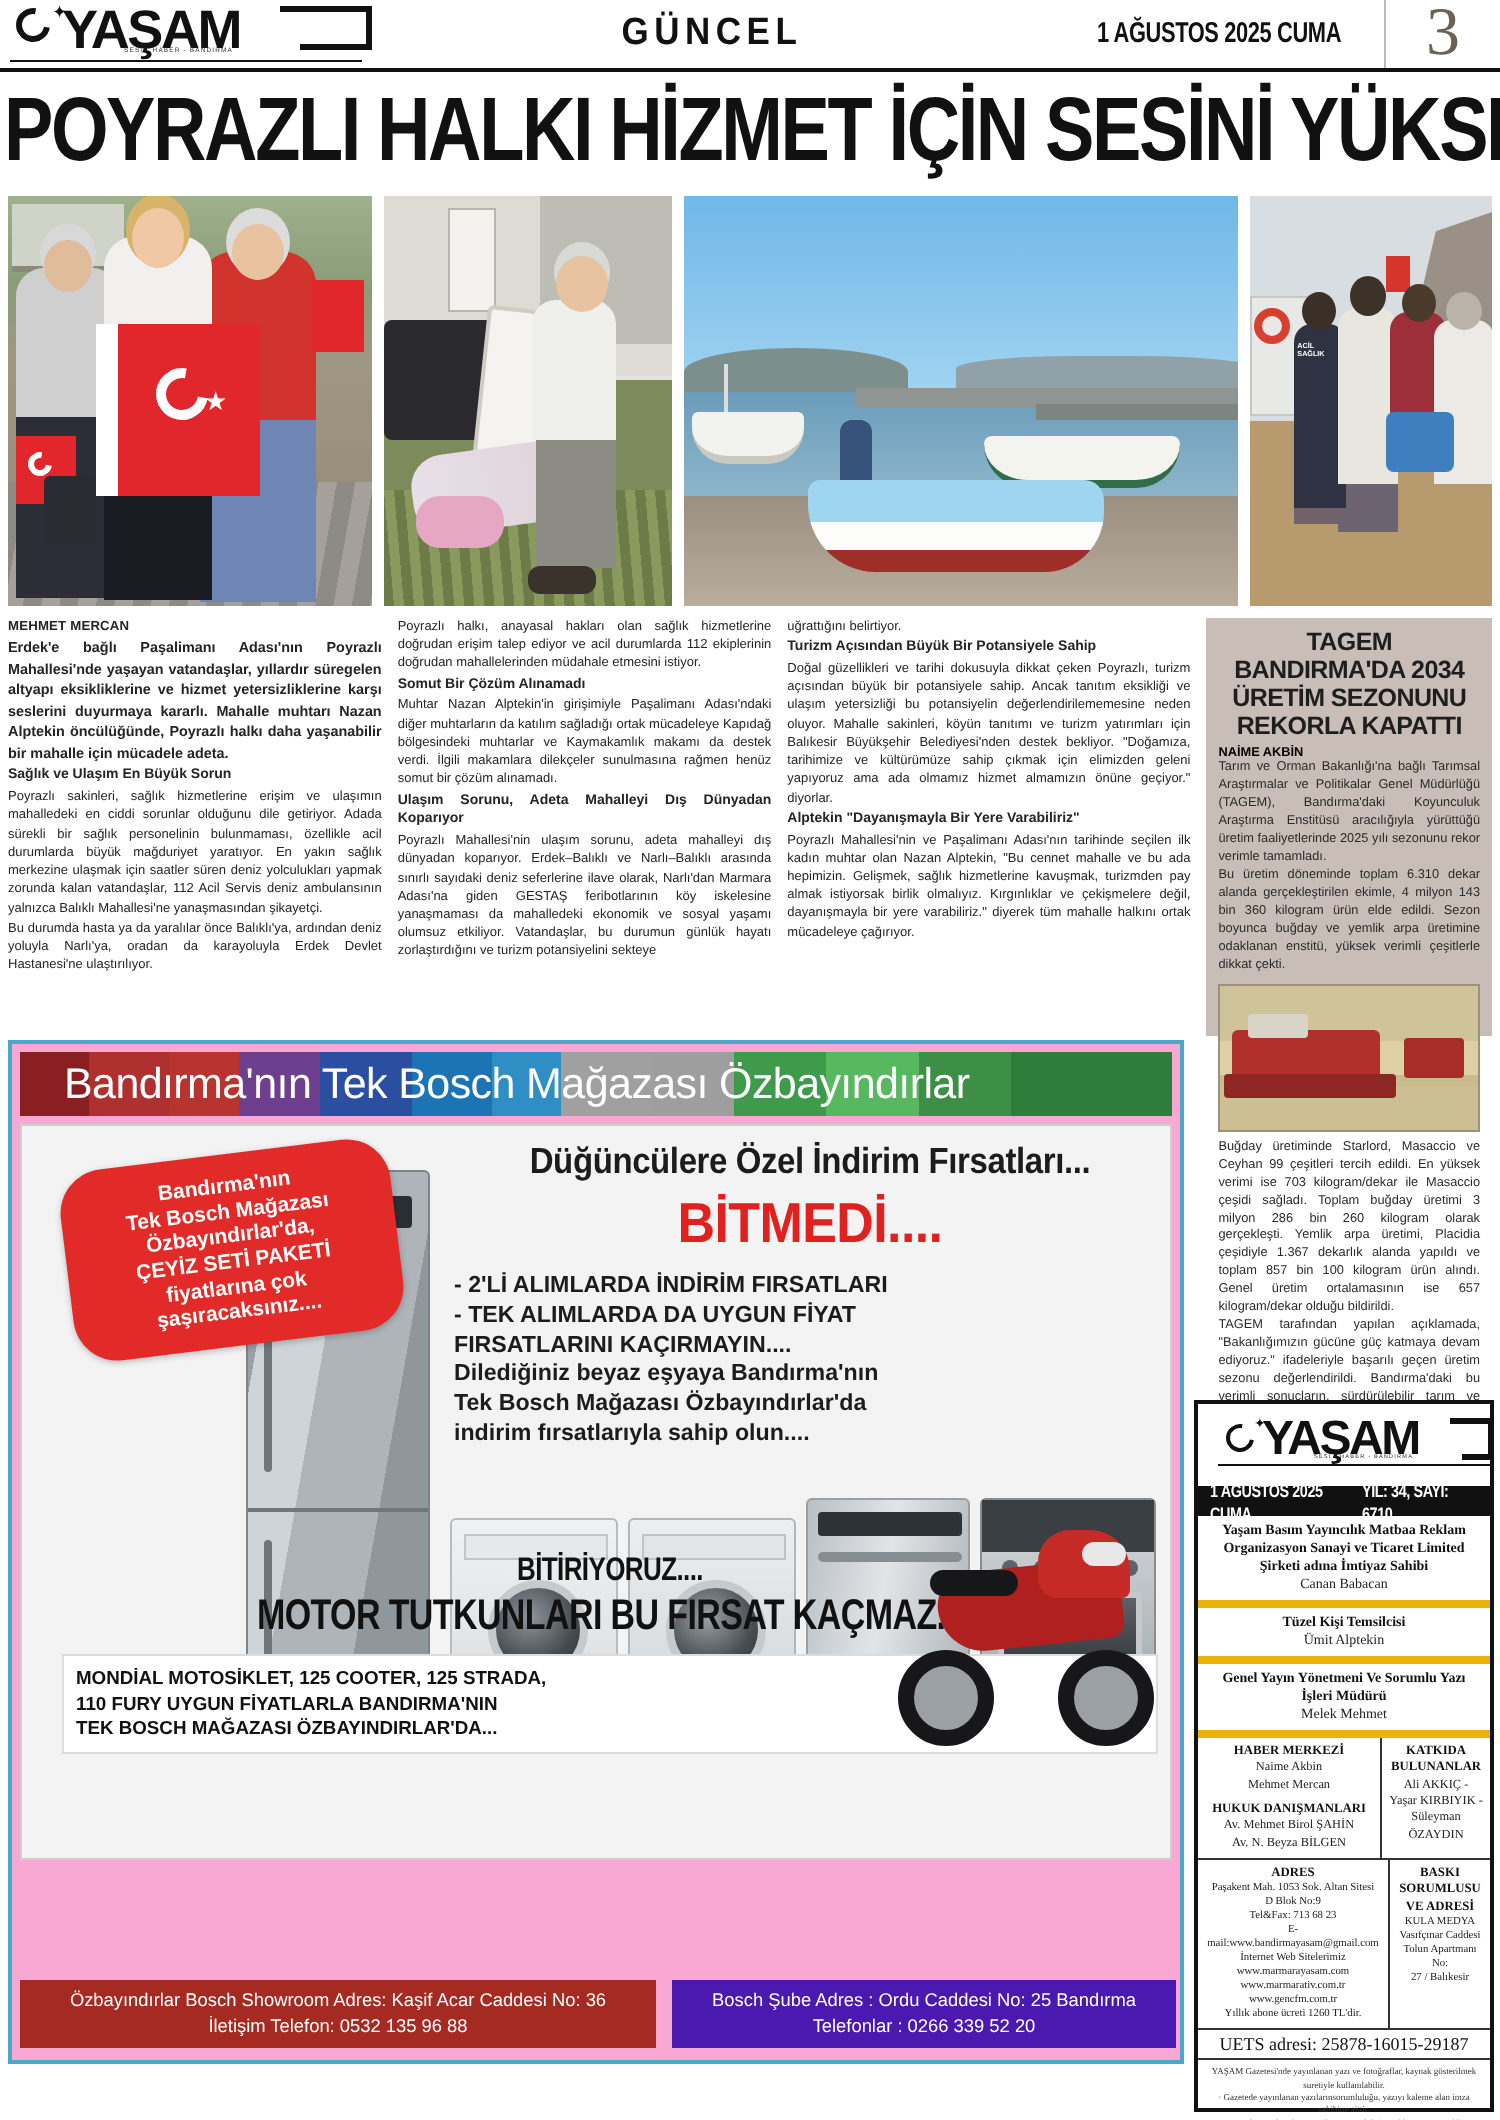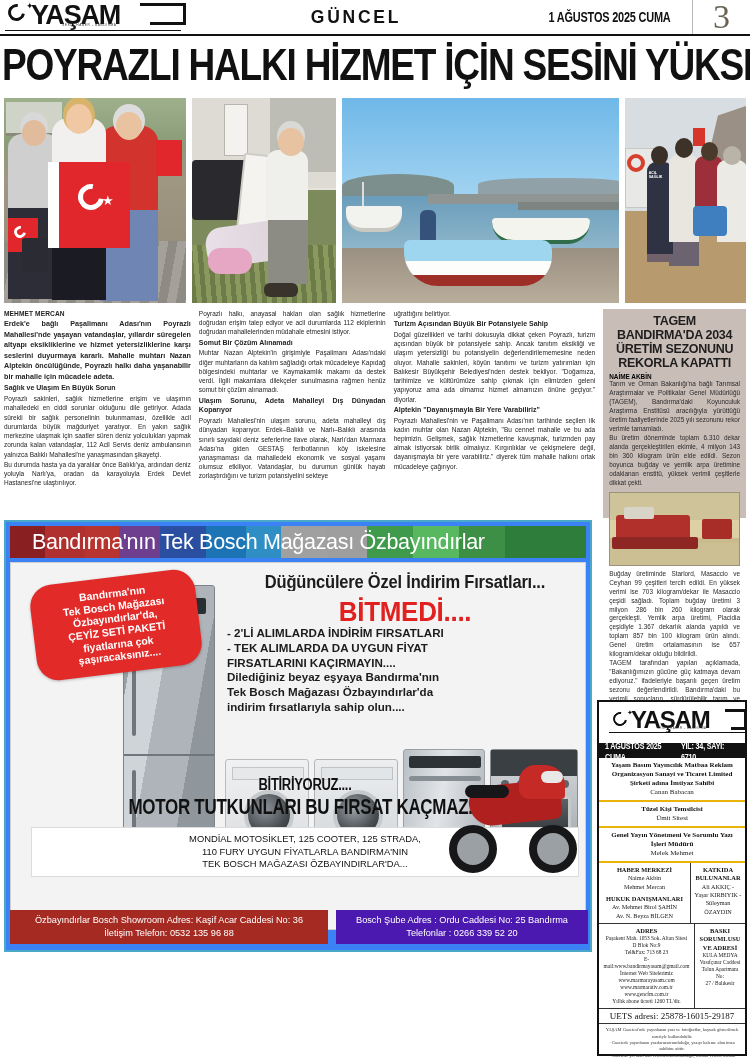--- a/index.html
+++ b/index.html
@@ -166,22 +166,22 @@
   .tagem-photo { width:100%; height:74px; margin:4px 0 4px 0; position:relative; overflow:hidden;
     background:linear-gradient(#cfc39a 0 38%,#ddd0a4 38% 62%,#c9bb8d 62% 100%); border:1px solid #9d917a;}
   .harv1 { position:absolute; left:6px; top:22px; width:74px; height:30px; background:#b2302b; border-radius:3px;}
   .harv1b{ position:absolute; left:2px; top:44px; width:86px; height:12px; background:#8e2723; border-radius:2px;}
   .harv1c{ position:absolute; left:14px; top:14px; width:30px; height:12px; background:#d8d4c8; border-radius:2px;}
   .harv2 { position:absolute; left:92px; top:26px; width:30px; height:20px; background:#a82c27; border-radius:2px;}
   .harv-dust { position:absolute; left:0; bottom:0; width:100%; height:22px; background:#cdbf94;}
 
   
   .ad {
-    position:absolute; left:4px; top:520px; width:588px; height:432px;
-    background:#3b82f6; border:2px solid #4aa9c9; padding:4px;
+    position:absolute; left:4px; top:520px; width:588px; height:512px;
+    background:#f9a8d4; border:2px solid #4aa9c9; padding:4px;
   }
   .ad-title-bar {
     height:32px; position:relative; overflow:hidden;
     background: linear-gradient(90deg,#8a1f22 0 6%,#b03030 6% 13%,#b8342f 13% 19%,
       #6e3f8e 19% 26%,#2b4fa0 26% 34%,#1d74b5 34% 41%,#2f8fc4 41% 47%,
       #a0a0a0 47% 55%,#9e9e9e 55% 62%,#3f9b4b 62% 70%,#58b85f 70% 78%,
       #3e8f46 78% 86%,#2f7d3a 86% 100%);
     display:flex; align-items:center;
   }
   .ad-title { color:#fff; font-size:21.5px; padding-left:22px; letter-spacing:-0.3px;
@@ -226,30 +226,30 @@
   .oven-top{position:absolute; left:0; top:0; width:100%; height:26px; background:#3a3f43;}
   .oven-win{position:absolute; left:8px; top:46px; width:72px; height:46px;
     background:linear-gradient(#5c6165,#2e3236); border:3px solid #c5c9cc; border-radius:3px;}
   .oven-knob{position:absolute; top:30px; width:8px; height:8px; background:#5d6368; border-radius:50%;}
 
   .ad-right { position:absolute; left:214px; top:8px; width:360px; z-index:6;}
   .ad-h1 { font-size:16.5px; font-weight:bold; color:#1c1c1c; text-align:center; letter-spacing:-0.2px;
     transform:scaleY(1.1); transform-origin:top center; }
   .ad-h2 { font-size:26px; font-weight:bold; color:#e0211f; text-align:center; margin-top:5px;
     letter-spacing:-0.3px; transform:scaleY(1.08); transform-origin:top center;}
-  .ad-lines { font-size:11.6px; font-weight:bold; color:#1c1c1c; line-height:1.28;
+  .ad-lines { margin-top:10px; font-size:11.6px; font-weight:bold; color:#1c1c1c; line-height:1.28;
     padding-left:2px; }
 
   .moto-block { position:absolute; left:6px; bottom:52px; width:576px; }
   .moto-h { text-align:center; font-weight:bold; color:#111; letter-spacing:-0.3px;
     transform:scaleY(1.26); transform-origin:center; }
   .moto-h1 { font-size:13px; }
   .moto-h2 { font-size:17px; margin-top:6px;}
   .moto-box { margin:9px 14px 0 14px; background:#fff; border:1px solid #dcdcdc; padding:5px 6px;
-    text-align:center; font-size:9.4px; font-weight:normal; color:#111; line-height:1.34; }
+    text-align:left; font-size:9.4px; font-weight:bold; color:#111; line-height:1.34; }
 
   .bike { position:absolute; right:6px; bottom:52px; width:134px; height:118px; }
   .bike-body { position:absolute; left:24px; top:24px; width:92px; height:40px; background:#b0201f;
     border-radius:22px 8px 10px 30px; transform:rotate(-6deg);}
   .bike-front{ position:absolute; left:74px; top:6px; width:46px; height:34px; background:#c62a26;
     border-radius:16px 20px 4px 10px;}
   .bike-light{ position:absolute; left:96px; top:12px; width:22px; height:12px; background:#e8e8e8; border-radius:8px;}
   .bike-seat { position:absolute; left:20px; top:26px; width:44px; height:13px; background:#17171a; border-radius:8px;}
   .bike-w1 { position:absolute; left:4px; bottom:4px; width:48px; height:48px; border:8px solid #17171a;
     border-radius:50%; background:#9aa0a4;}
@@ -271,21 +271,21 @@
   .col-logo .logo-text { left:32px; top:4px; font-size:24px; }
   .col-logo .logo-bar-top { left:126px; top:7px; width:22px; height:2.5px;}
   .col-logo .logo-bar-right{ left:145px; top:7px; width:2.5px; height:20px;}
   .col-logo .logo-bar-bot { left:132px; top:25px; width:16px; height:2.5px;}
   .col-logo .logo-under { left:10px; top:30px; width:136px;}
   .col-logo .logo-sub { left:58px; top:24px; font-size:2.8px;}
   .col-datebar { background:#111; color:#fff; height:14px; display:flex; align-items:center;
     justify-content:space-between; padding:0 6px; font-size:7.2px; font-weight:bold;
     letter-spacing:-0.2px; }
   .col-datebar span { transform:scaleY(1.25); }
-  .col-block { border-bottom:2px solid #eab308; padding:3px 4px; text-align:center;
+  .col-block { border-bottom:4px solid #eab308; padding:3px 4px; text-align:center;
     font-family:"Liberation Serif", serif; }
   .cb-t { font-size:7px; font-weight:bold; line-height:1.28; color:#111;}
   .cb-n { font-size:7px; color:#222; line-height:1.3;}
   .col-two { display:flex; border-bottom:1px solid #333; }
   .col-two > div { padding:3px 3px; text-align:center; font-family:"Liberation Serif", serif;}
   .col-two .left { width:92px; border-right:1px solid #333;}
   .col-two .right{ flex:1; }
   .cb-s { font-size:6.4px; font-weight:bold; line-height:1.3; color:#111;}
   .cb-v { font-size:6.2px; line-height:1.34; color:#222;}
   .cb-xs{ font-size:5.4px; line-height:1.3; color:#222;}
@@ -521,21 +521,21 @@
       <span>1 AĞUSTOS 2025 CUMA</span>
       <span>YIL: 34, SAYI: 6710</span>
     </div>
 
     <div class="col-block">
       <div class="cb-t">Yaşam Basım Yayıncılık Matbaa Reklam Organizasyon Sanayi ve Ticaret Limited Şirketi adına İmtiyaz Sahibi</div>
       <div class="cb-n">Canan Babacan</div>
     </div>
     <div class="col-block">
       <div class="cb-t">Tüzel Kişi Temsilcisi</div>
-      <div class="cb-n">Ümit Sitesi</div>
+      <div class="cb-n">Ümit Alptekin</div>
     </div>
     <div class="col-block">
       <div class="cb-t">Genel Yayın Yönetmeni Ve Sorumlu Yazı İşleri Müdürü</div>
       <div class="cb-n">Melek Mehmet</div>
     </div>
 
     <div class="col-two">
       <div class="left">
         <div class="cb-s">HABER MERKEZİ</div>
         <div class="cb-v" style="white-space:pre-line;">Naime Akbin

